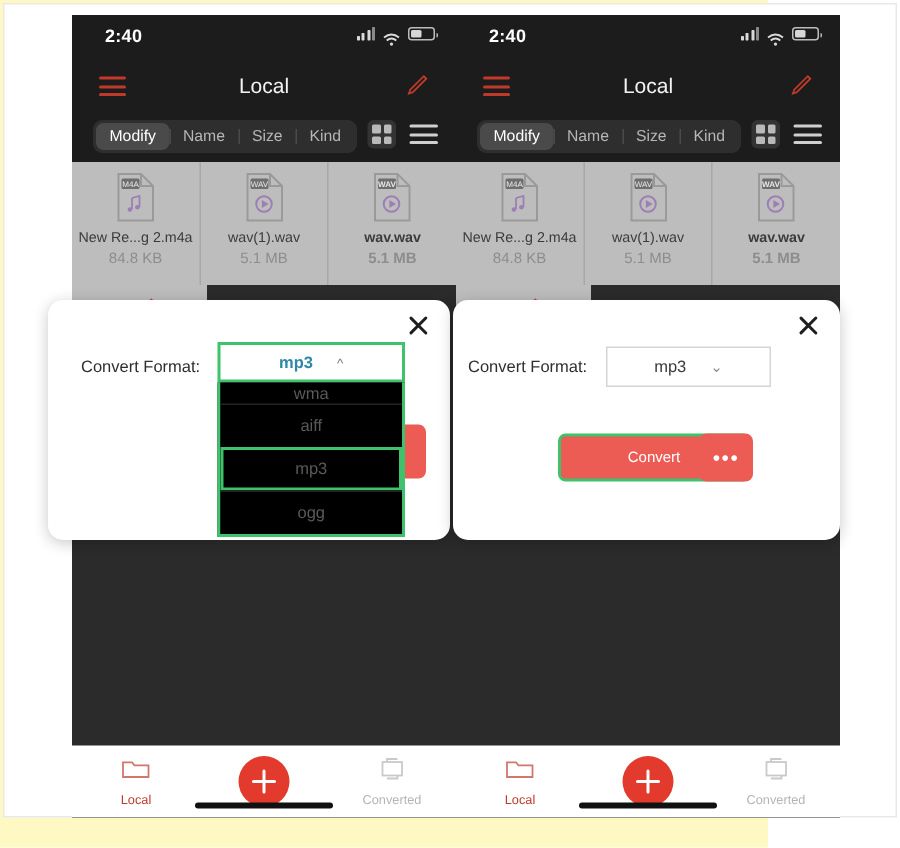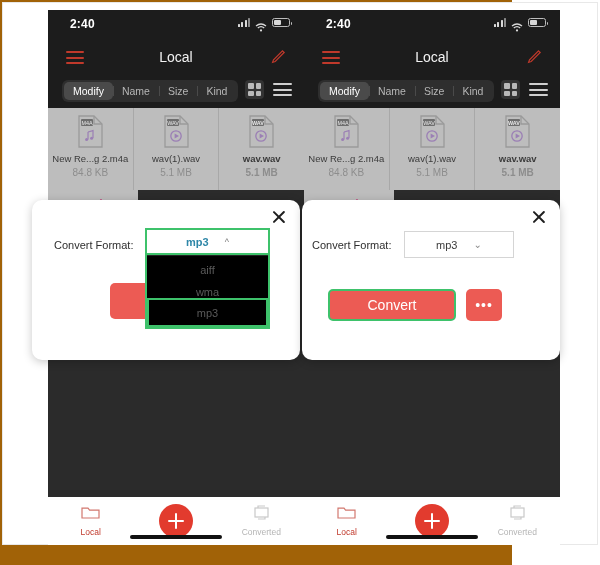--- a/index.html
+++ b/index.html
@@ -3,21 +3,21 @@
 <meta charset="utf-8">
 <style>
   html,body{margin:0;padding:0;}
   body{
     width:600px;height:565px;
     background:#ffffff;
     font-family:"Liberation Sans", sans-serif;
     overflow:hidden;
     position:relative;
   }
-  .canvas{position:absolute;left:0;top:0;width:512px;height:565px;background:#a16207;}
+  .canvas{position:absolute;left:0;top:0;width:512px;height:565px;background:#fef9c3;}
   .outer-border{position:absolute;left:2px;top:2px;width:596px;height:543px;border:1px solid #e8e8e8;box-sizing:border-box;background:#fff;}
 
   
   .phone{position:absolute;top:10px;width:256px;height:535px;background:#1c1c1c;overflow:hidden;}
   .phone.left{left:48px;}
   .phone.right{left:304px;}
 
   
   .statusbar{position:relative;height:30px;background:#1c1c1c;color:#fff;}
   .status-time{position:absolute;left:22px;top:7px;font-size:12px;font-weight:bold;letter-spacing:.2px;color:#fff;}
@@ -99,21 +99,21 @@
   .dd-wrap{position:absolute;left:113px;top:28px;width:125px;}
   .dd-head{height:27px;background:#fff;border:2px solid #3ec26b;box-sizing:border-box;display:flex;align-items:center;justify-content:center;}
   .dd-head .sel-val{font-size:11px;color:#2f87a8;font-weight:bold;}
   .dd-head .caret{margin-left:16px;font-size:9px;color:#7a7a7a;}
   .dd-list{border-left:2px solid #3ec26b;border-right:2px solid #3ec26b;border-bottom:2px solid #3ec26b;box-sizing:border-box;background:#000;}
   .dd-opt{height:29px;background:#000;color:#5a5a5a;font-size:11px;display:flex;align-items:center;justify-content:center;border-top:1px solid #242424;box-sizing:border-box;}
   .dd-opt.clipped{height:14px;align-items:flex-end;overflow:hidden;border-top:none;}
   .dd-opt.selected{border:2px solid #3ec26b;}
 
   
-  .btn-convert{position:absolute;background:#ec5b54;color:#fff;border-radius:5px;display:flex;align-items:center;justify-content:center;font-size:14px;}
+  .btn-convert{position:absolute;background:#ec5b54;color:#fff;border-radius:5px;display:flex;align-items:center;justify-content:center;font-size:10px;margin-left:44px;}
   #btn-convert-left{left:78px;top:83px;width:130px;height:36px;}
   #btn-convert-right{left:26px;top:89px;width:128px;height:32px;border:2px solid #3ec26b;box-sizing:border-box;}
   #btn-more-right{position:absolute;left:164px;top:89px;width:36px;height:32px;background:#ec5b54;border-radius:5px;display:flex;align-items:center;justify-content:center;color:#fff;font-size:14px;letter-spacing:1px;line-height:8px;}
 </style>
 </head>
 <body>
 
 <div class="canvas">
 <div class="outer-border"></div>
 
@@ -422,23 +422,24 @@
 <div class="dialog" id="dlg-left">
   <div class="dlg-close"></div>
   <div class="dlg-label">Convert Format:</div>
   <div class="btn-convert" id="btn-convert-left">Convert</div>
   <div class="dd-wrap">
     <div class="dd-head">
       <span class="sel-val">mp3</span>
       <span class="caret">^</span>
     </div>
     <div class="dd-list">
+      <div class="dd-opt clipped">wma</div>
       <div class="dd-opt">aiff</div>
-      <div class="dd-opt clipped">wma</div>
       <div class="dd-opt selected">mp3</div>
+      <div class="dd-opt">ogg</div>
     </div>
   </div>
 </div>
 
 <div class="dialog" id="dlg-right">
   <div class="dlg-close"></div>
   <div class="dlg-label">Convert Format:</div>
   <div class="select-box" id="sel-right">
     <span class="sel-val">mp3</span>
     <span class="caret">⌄</span>

